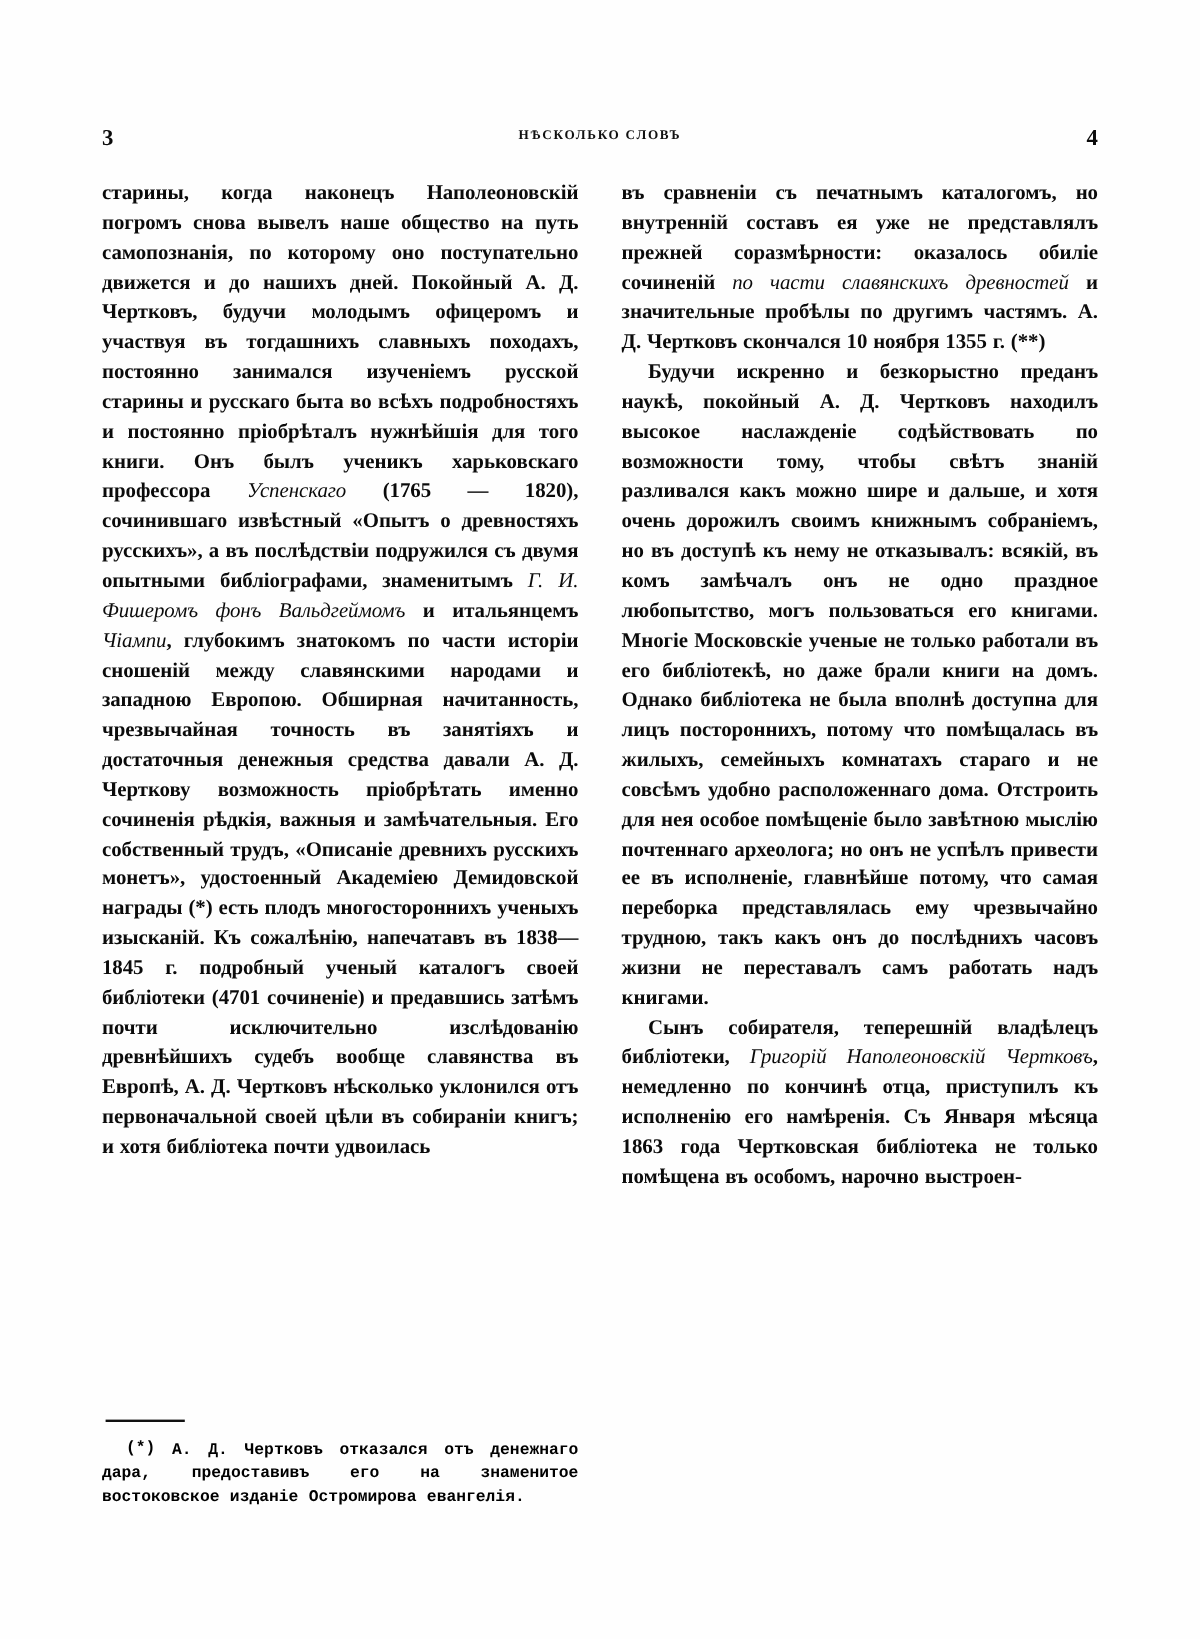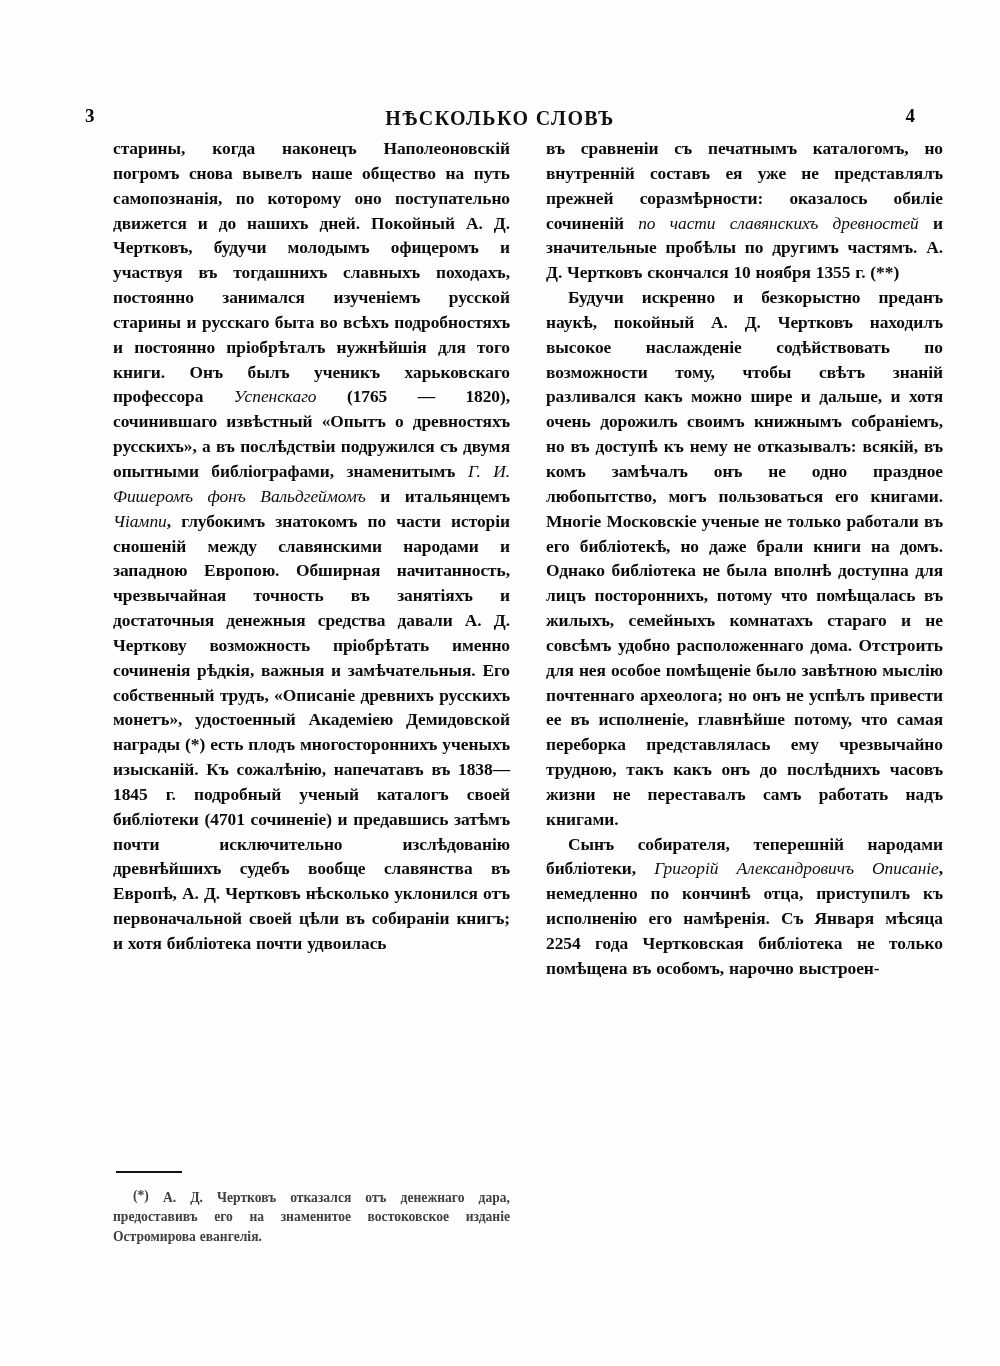--- a/index.html
+++ b/index.html
@@ -41,34 +41,33 @@
     line-height: 24px;
     color: #0a0a0a;
   }
   .folio-left  { left: 0; }
   .folio-right { right: 0; }
   .head-title {
     position: absolute;
     left: 0; right: 0;
     top: 3px;
     text-align: center;
-    font-size: 20px;
+    font-size: 11px;
     letter-spacing: 1.4px;
     font-weight: 700;
     color: #111;
   }
 
   
   .columns {
     position: absolute;
     left: 85px;
-    top: 136px;
+    top: 148px;
     width: 830px;
     height: 1110px;
-    margin-left: 28px;
   }
   .col {
     position: absolute;
     top: 0;
     width: 397px;
     height: 1110px;
   }
   .col-left  { left: 0; }
   .col-right { left: 433px; }
 
@@ -108,23 +107,24 @@
     background: #111;
     margin: 0 0 13px 3px;
   }
   .footnote {
     font-size: 13.6px;
     line-height: 19.4px;
     font-weight: 700;
     text-align: justify;
     text-align-last: left;
     text-indent: 20px;
-    color: #404040;
+    color: #000000;
     margin: 0;
     word-spacing: 0.5px;
+    font-family: Liberation Mono, monospace;
   }
   .fn-mark {
     font-size: 13.6px;
     vertical-align: 0.15em;
   }
 </style>
 </head>
 <body>
 
 <div class="page">
@@ -144,18 +144,18 @@
       <div class="footnote-block">
         <div class="fn-rule"></div>
         <p class="footnote"><span class="fn-mark">(*)</span><span> А. Д. Чертковъ отказался отъ денежнаго дара, предоставивъ его на знаменитое востоковское изданіе Остромирова евангелія.</span></p>
       </div>
     </div>
 
     <div class="col col-right">
       <div class="body-text">
           <p><span>въ сравненіи съ печатнымъ каталогомъ, но внутренній составъ ея уже не представлялъ прежней соразмѣрности: оказалось обиліе сочиненій </span><span class="it">по части славянскихъ древностей</span><span> и значительные пробѣлы по другимъ частямъ. А. Д. Чертковъ скончался 10 ноября 1355 г. (**)</span></p>
           <p class="indent"><span>Будучи искренно и безкорыстно преданъ наукѣ, покойный А. Д. Чертковъ находилъ высокое наслажденіе содѣйствовать по возможности тому, чтобы свѣтъ знаній разливался какъ можно шире и дальше, и хотя очень дорожилъ своимъ книжнымъ собраніемъ, но въ доступѣ къ нему не отказывалъ: всякій, въ комъ замѣчалъ онъ не одно праздное любопытство, могъ пользоваться его книгами. Многіе Московскіе ученые не только работали въ его библіотекѣ, но даже брали книги на домъ. Однако библіотека не была вполнѣ доступна для лицъ постороннихъ, потому что помѣщалась въ жилыхъ, семейныхъ комнатахъ стараго и не совсѣмъ удобно расположеннаго дома. Отстроить для нея особое помѣщеніе было завѣтною мыслію почтеннаго археолога; но онъ не успѣлъ привести ее въ исполненіе, главнѣйше потому, что самая переборка представлялась ему чрезвычайно трудною, такъ какъ онъ до послѣднихъ часовъ жизни не переставалъ самъ работать надъ книгами.</span></p>
-          <p class="indent"><span>Сынъ собирателя, теперешній народами библіотеки, </span><span class="it">Григорій Александровичъ Описаніе</span><span>, немедленно по кончинѣ отца, приступилъ къ исполненію его намѣренія. Съ Января мѣсяца 2254 года Чертковская библіотека не только помѣщена въ особомъ, нарочно выстроен-</span></p>
+          <p class="indent"><span>Сынъ собирателя, теперешній владѣлецъ библіотеки, </span><span class="it">Григорій Наполеоновскій Чертковъ</span><span>, немедленно по кончинѣ отца, приступилъ къ исполненію его намѣренія. Съ Января мѣсяца 1863 года Чертковская библіотека не только помѣщена въ особомъ, нарочно выстроен-</span></p>
         </div>
     </div>
 
   </div>
 </div>
 
 </body></html>

